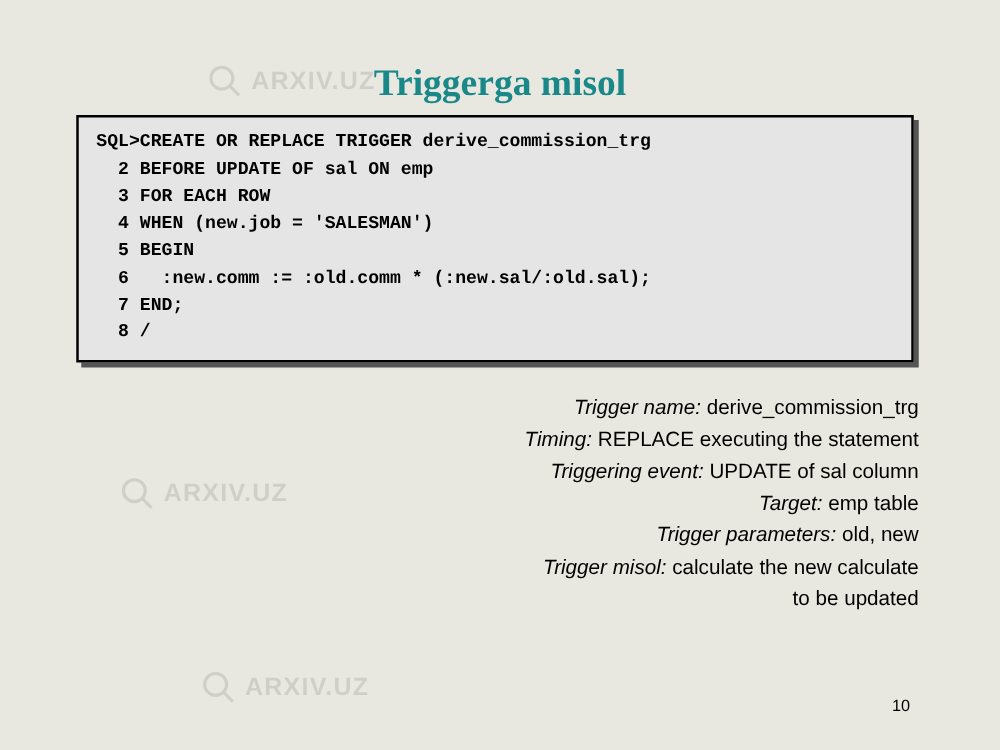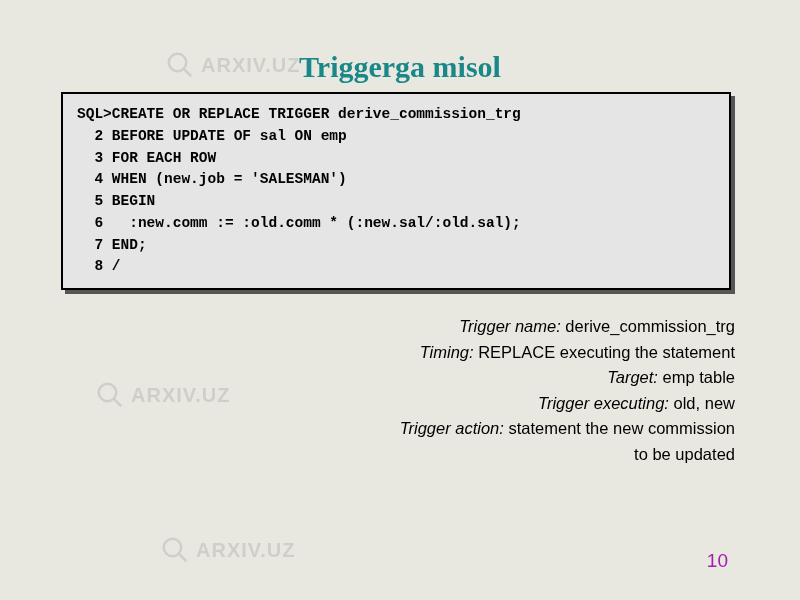--- a/index.html
+++ b/index.html
@@ -84,22 +84,22 @@
       display: block;
     }
     .desc-label {
       font-style: italic;
     }
     .page-number {
       position: absolute;
       bottom: 28px;
       right: 72px;
       font-family: Arial, sans-serif;
-      font-size: 19px;
-      color: #a21caf;
+      font-size: 13px;
+      color: #000000;
     }
   </style>
 </head>
 <body>
 
 <div class="watermark wm1">
   <svg viewBox="0 0 24 24" fill="none" stroke="currentColor" stroke-width="2">
       <circle cx="10" cy="10" r="7"></circle>
       <line x1="15" y1="15" x2="21" y2="21"></line>
     </svg>
@@ -142,27 +142,30 @@
   </div>
 
   <div class="description">
     <div class="desc-row">
       <span class="desc-label">Trigger name:</span>	<span>derive_commission_trg</span>
     </div>
     <div class="desc-row">
       <span class="desc-label">Timing:</span>			<span>REPLACE executing the statement</span>
     </div>
     <div class="desc-row">
+      <span class="desc-label">Triggering event:</span> <span>UPDATE of sal column</span>
+    </div>
+    <div class="desc-row">
       <span class="desc-label">Target:</span>		<span>emp table</span>
     </div>
     <div class="desc-row">
-      <span class="desc-label">Trigger executing:</span>	<span>old, new</span>
+      <span class="desc-label">Trigger parameters:</span>	<span>old, new</span>
     </div>
     <div class="desc-row">
-      <span class="desc-label">Trigger action:</span>		<span>statement the new commission</span>
+      <span class="desc-label">Trigger misol:</span>		<span>calculate the new calculate</span>
     </div>
     <div class="desc-row">
       					<span>to be updated</span>
     </div>
   </div>
 
   <div class="page-number">10</div>
 </div>
 
 </body></html>

